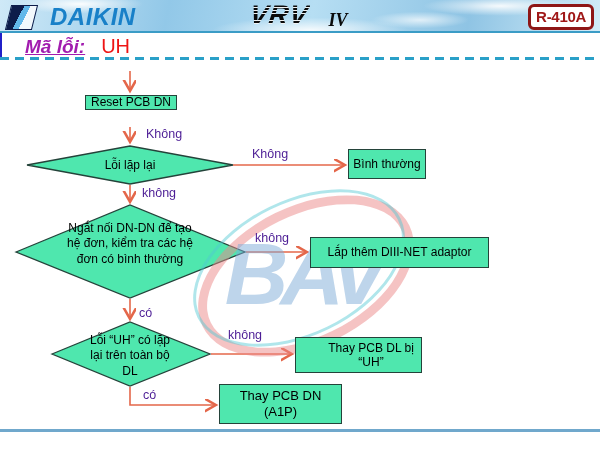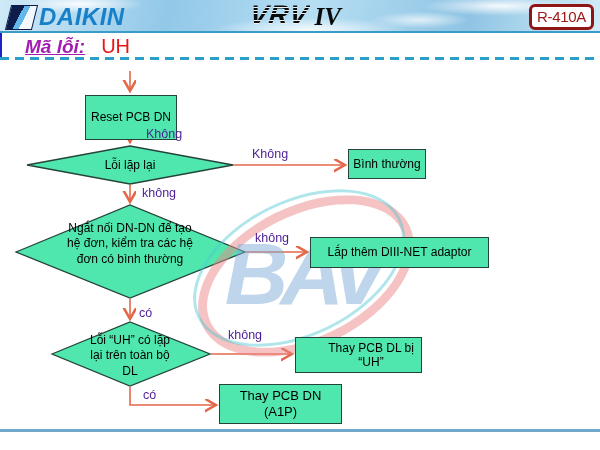--- a/index.html
+++ b/index.html
@@ -11,44 +11,44 @@
   .header{
     position:absolute;left:0;top:0;width:600px;height:31px;
     background:
       radial-gradient(ellipse 90px 14px at 80px 4px, rgba(255,255,255,.95), rgba(255,255,255,0) 70%),
       radial-gradient(ellipse 140px 18px at 310px 30px, rgba(255,255,255,.85), rgba(255,255,255,0) 70%),
       radial-gradient(ellipse 110px 14px at 500px 6px, rgba(255,255,255,.9), rgba(255,255,255,0) 70%),
       radial-gradient(ellipse 70px 12px at 420px 20px, rgba(255,255,255,.7), rgba(255,255,255,0) 70%),
       linear-gradient(100deg,#cfe9f7 0%,#92c8e8 28%,#b6def3 52%,#8fc4e4 78%,#d2ecf8 100%);
     border-bottom:2px solid #3b9cc6;
   }
-  .daikin{position:absolute;left:8px;top:3px;display:flex;align-items:center;gap:4px;}
+  .daikin{position:absolute;left:8px;top:3px;display:flex;align-items:center;gap:15px;}
   .daikin-mark{
     width:25px;height:23px;transform:skewX(-14deg);
     background:linear-gradient(105deg,#0d1c4a 40%,#62b8ea 40%,#62b8ea 60%,#f2f8fc 60%);
     border:1px solid #0d1c4a;
   }
   .daikin-text{
     font-size:24px;font-weight:800;font-style:italic;color:#1880c8;letter-spacing:.5px;
   }
   .vrv-wrap{position:absolute;left:250px;top:2px;display:flex;align-items:flex-end;}
   .vrv{
     font-style:italic;font-weight:900;font-size:27px;line-height:1;letter-spacing:1px;
     transform:skewX(-8deg);
     background:repeating-linear-gradient(180deg,#0a0a0a 0 2.2px,#f2f2f2 2.2px 3.1px);
     -webkit-background-clip:text;background-clip:text;color:transparent;
   }
   .iv{
     font-family:"Liberation Serif",serif;font-style:italic;font-weight:700;
-    font-size:25px;line-height:1;color:#0a0a0a;margin-left:6px;
+    font-size:18px;line-height:1;color:#0a0a0a;margin-left:20px;
   }
   .badge{
     position:absolute;right:6px;top:4px;height:18px;padding:1px 5px;
     background:#fff;border:3px solid #8e1616;border-radius:6px;
-    color:#a01818;font-weight:400;font-size:15px;line-height:18px;letter-spacing:-.3px;
+    color:#a01818;font-weight:700;font-size:15px;line-height:18px;letter-spacing:-.3px;
   }
   
   .left-accent{position:absolute;left:0;top:33px;width:2px;height:24px;background:#2020c8;}
   .title-row{position:absolute;left:25px;top:35px;display:flex;align-items:baseline;}
   .err-label{
     color:#a21caf;font-size:19px;font-weight:700;font-style:italic;text-decoration:underline;
   }
   .err-code{color:#ee1414;font-size:20px;margin-left:16px;}
   .dashed-divider{
     position:absolute;left:0;top:57px;width:600px;height:3px;
@@ -126,21 +126,21 @@
     <line x1="211" y1="354" x2="291" y2="354" stroke="#e4674a" stroke-width="1.6" marker-end="url(#arr)"></line>
     <polyline points="130,387 130,405 215,405" fill="none" stroke="#e4674a" stroke-width="1.6" marker-end="url(#arr)"></polyline>
   </svg>
 
   <div class="watermark">
     <div class="wm-ring"></div>
     <div class="wm-ring2"></div>
     <div class="wm-text">BAV</div>
   </div>
 
-  <div class="flow-box" style="left:85px;top:95px;width:92px;height:45px;">Reset PCB DN</div>
+  <div class="flow-box" style="left:85px;top:95px;width:92px;height:15px;">Reset PCB DN</div>
   <div class="flow-box" style="left:348px;top:149px;width:78px;height:30px;">Bình thường</div>
   <div class="flow-box" style="left:310px;top:237px;width:179px;height:31px;">Lắp thêm DIII-NET adaptor</div>
   <div class="flow-box" style="left:295px;top:337px;width:127px;height:36px;padding-left:28px;">Thay PCB DL bị “UH”</div>
   <div class="flow-box" style="left:219px;top:384px;width:123px;height:40px;font-size:13px;">Thay PCB DN (A1P)</div>
 
   <div class="diamond-text" style="left:55px;top:158px;width:150px;">Lỗi lặp lại</div>
   <div class="diamond-text" style="left:64px;top:221px;width:132px;">Ngắt nối DN-DN để tạo hệ đơn, kiểm tra các hệ đơn có bình thường</div>
   <div class="diamond-text" style="left:85px;top:333px;width:90px;">Lỗi “UH” có lặp lại trên toàn bộ DL</div>
 
   <span class="flow-label" style="left:146px;top:127px;">Không</span>

